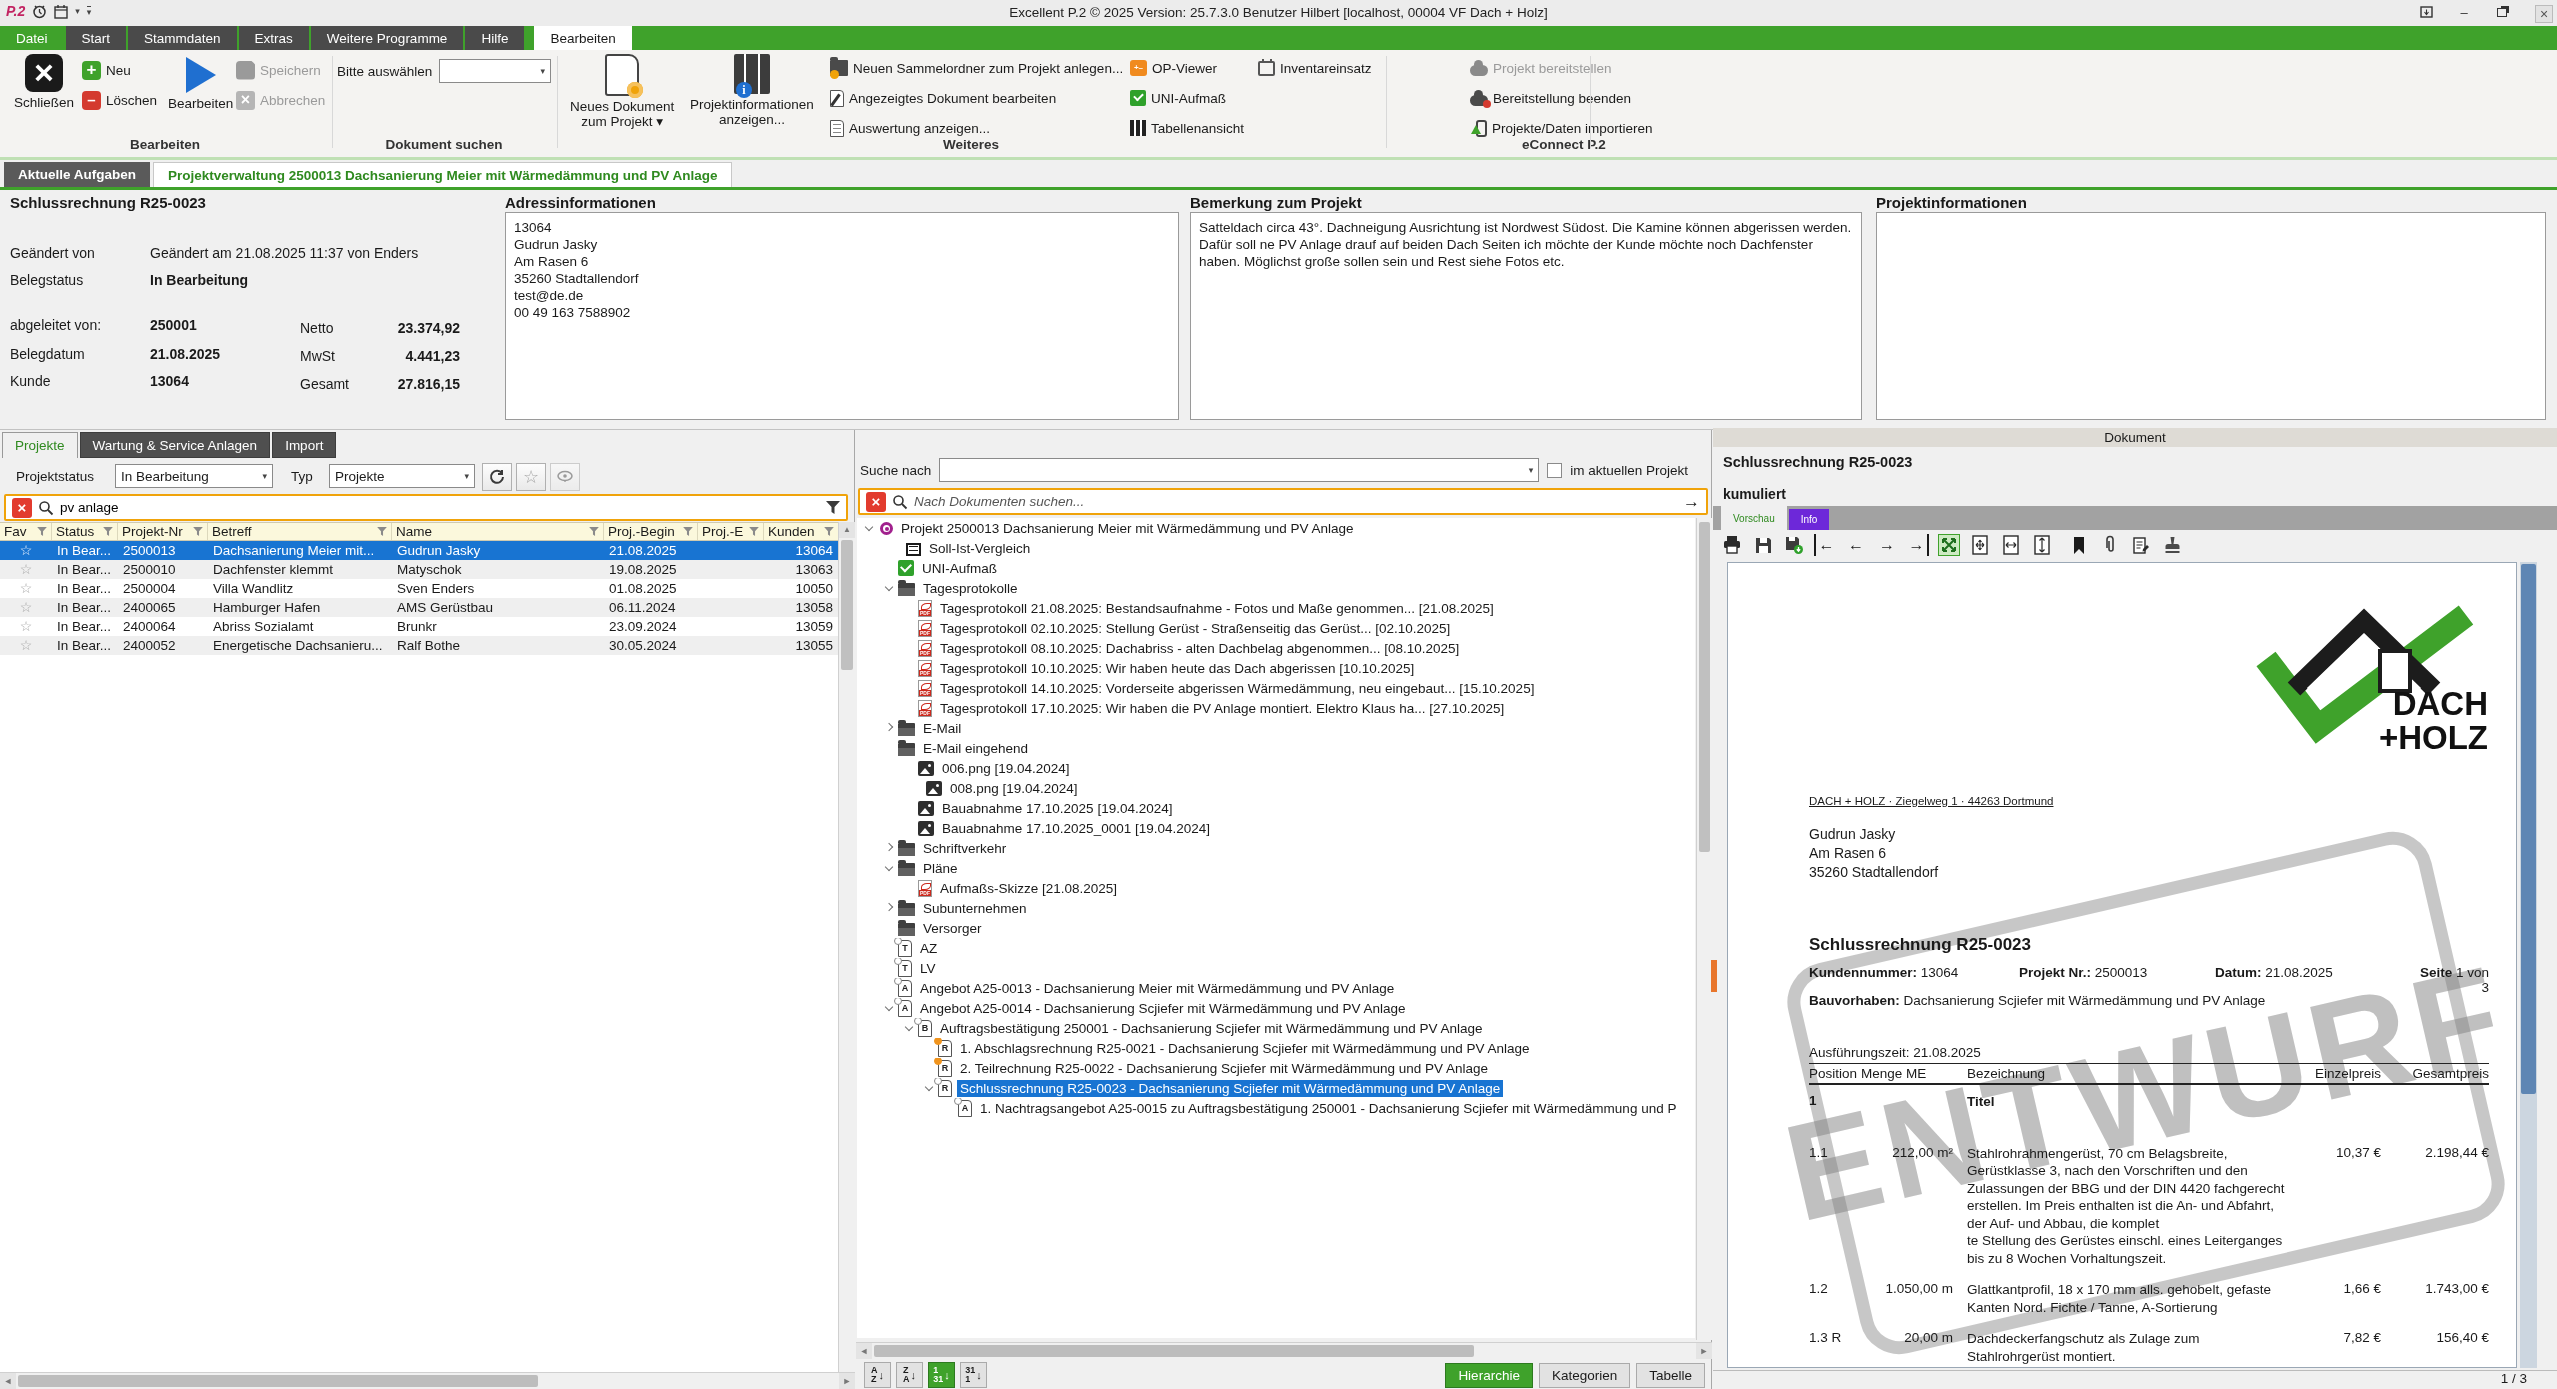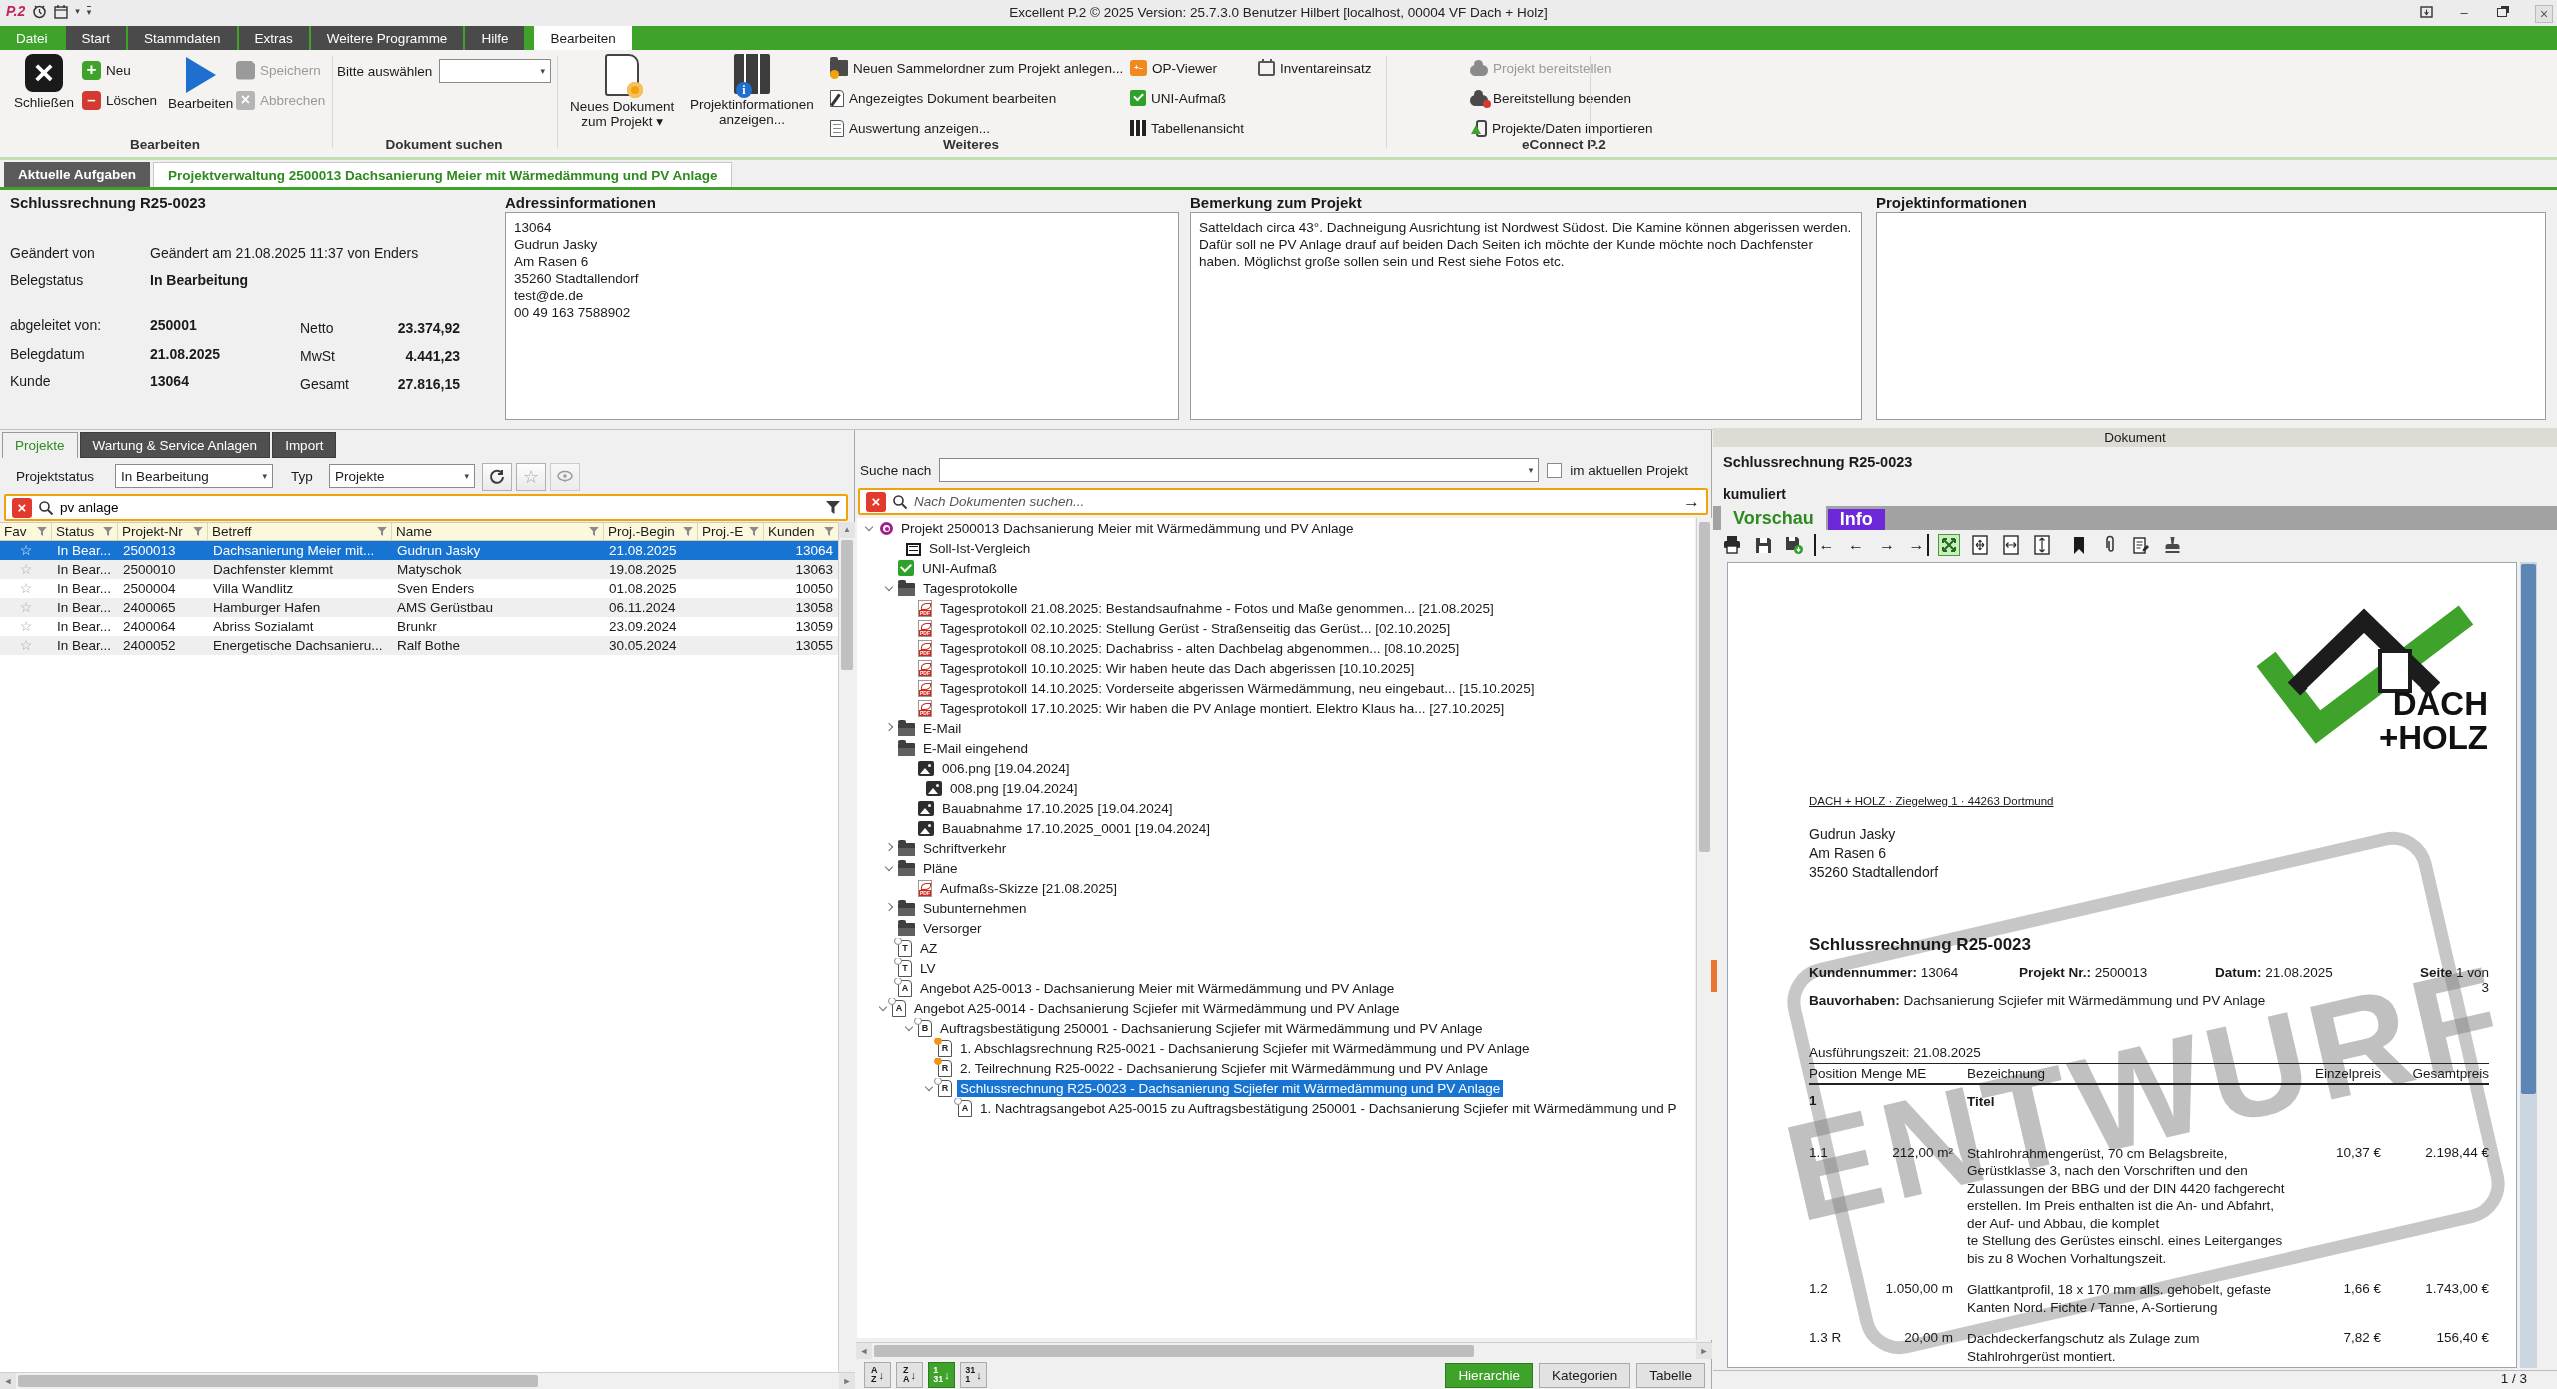--- a/index.html
+++ b/index.html
@@ -140,21 +140,21 @@
   .sortbtn::after { content:"↓"; font-size:11px; }
   .viewbtn { height:25px; padding:0 12px; display:flex; align-items:center; font-size:13.5px; background:#e2e2e2; border:1px solid #aaa; }
   .viewbtn.active { background:#3fa22b; color:#fff; border-color:#2d7a1f; }
   #splitter-handle { position:absolute; left:1711px; top:960px; width:6px; height:32px; background:#e8762c; z-index:5; }
   
   #rightpanel { position:absolute; left:1713px; top:428px; width:844px; height:961px; background:#f0f0f0; }
   #dochdr { position:absolute; left:0; top:0; width:844px; height:19px; background:#dedbd5; text-align:center; font-size:13.5px; line-height:19px; }
   #dtitle { position:absolute; left:10px; top:26px; font-weight:bold; font-size:14.5px; }
   #dsub { position:absolute; left:10px; top:58px; font-weight:bold; font-size:14px; }
   #ptabs { position:absolute; left:0; top:78px; width:844px; height:24px; background:#a2a2a2; display:flex; padding-left:8px; }
-  .ptab { padding:0 12px; display:flex; align-items:center; font-size:18px;font-weight:bold; }
+  .ptab { padding:0 12px; display:flex; align-items:center; font-size:10px; }
   .ptab.active { background:#f0f0f0; color:#2f8a1f; }
   .ptab.dark { background:#6d28d9; color:#fff; margin-left:2px; height:21px; align-self:flex-end; }
   #ptoolbar { position:absolute; left:0; top:102px; width:844px; height:30px; display:flex; align-items:center; gap:9px; padding-left:8px; font-size:15px; }
   .tbico { width:22px; height:22px; display:flex; align-items:center; justify-content:center; color:#1a1a1a; font-weight:bold; }
   .tbico.fit { background:#cdeac2; border:1px solid #3fa22b; }
   .navg { font-size:16px; line-height:20px; }
   .bar-l { border-left:2px solid #1a1a1a; padding-left:1px; } .bar-r { border-right:2px solid #1a1a1a; padding-right:1px; }
   
   #page { position:absolute; left:14px; top:134px; width:790px; height:806px; background:#fff; border:1px solid #9aa7b5; overflow:hidden; }
   #watermark { position:absolute; left:88px; top:330px; width:660px; height:400px; border:13px solid rgba(130,130,130,.45); border-radius:40px; transform:rotate(-13deg); display:flex; align-items:center; justify-content:center; font-size:138px; font-weight:bold; letter-spacing:6px; color:rgba(130,130,130,.5); z-index:1; }
@@ -677,21 +677,21 @@
     <div class="ti" style="padding-left:26px">
         <span class="cv"></span>
         <span class="ic doc" data-letter="T"></span>
         <span class="tl">LV</span>
       </div>
     <div class="ti" style="padding-left:26px">
         <span class="cv"></span>
         <span class="ic doc" data-letter="A"></span>
         <span class="tl">Angebot A25-0013 - Dachsanierung Meier mit Wärmedämmung und PV Anlage</span>
       </div>
-    <div class="ti" style="padding-left:20px">
+    <div class="ti" style="padding-left:26px">
         <span class="cv e"></span>
         <span class="ic doc" data-letter="A"></span>
         <span class="tl">Angebot A25-0014 - Dachsanierung Scjiefer mit Wärmedämmung und PV Anlage</span>
       </div>
     <div class="ti" style="padding-left:46px">
         <span class="cv e"></span>
         <span class="ic doc" data-letter="B"></span>
         <span class="tl">Auftragsbestätigung 250001 - Dachsanierung Scjiefer mit Wärmedämmung und PV Anlage</span>
       </div>
     <div class="ti" style="padding-left:66px">

